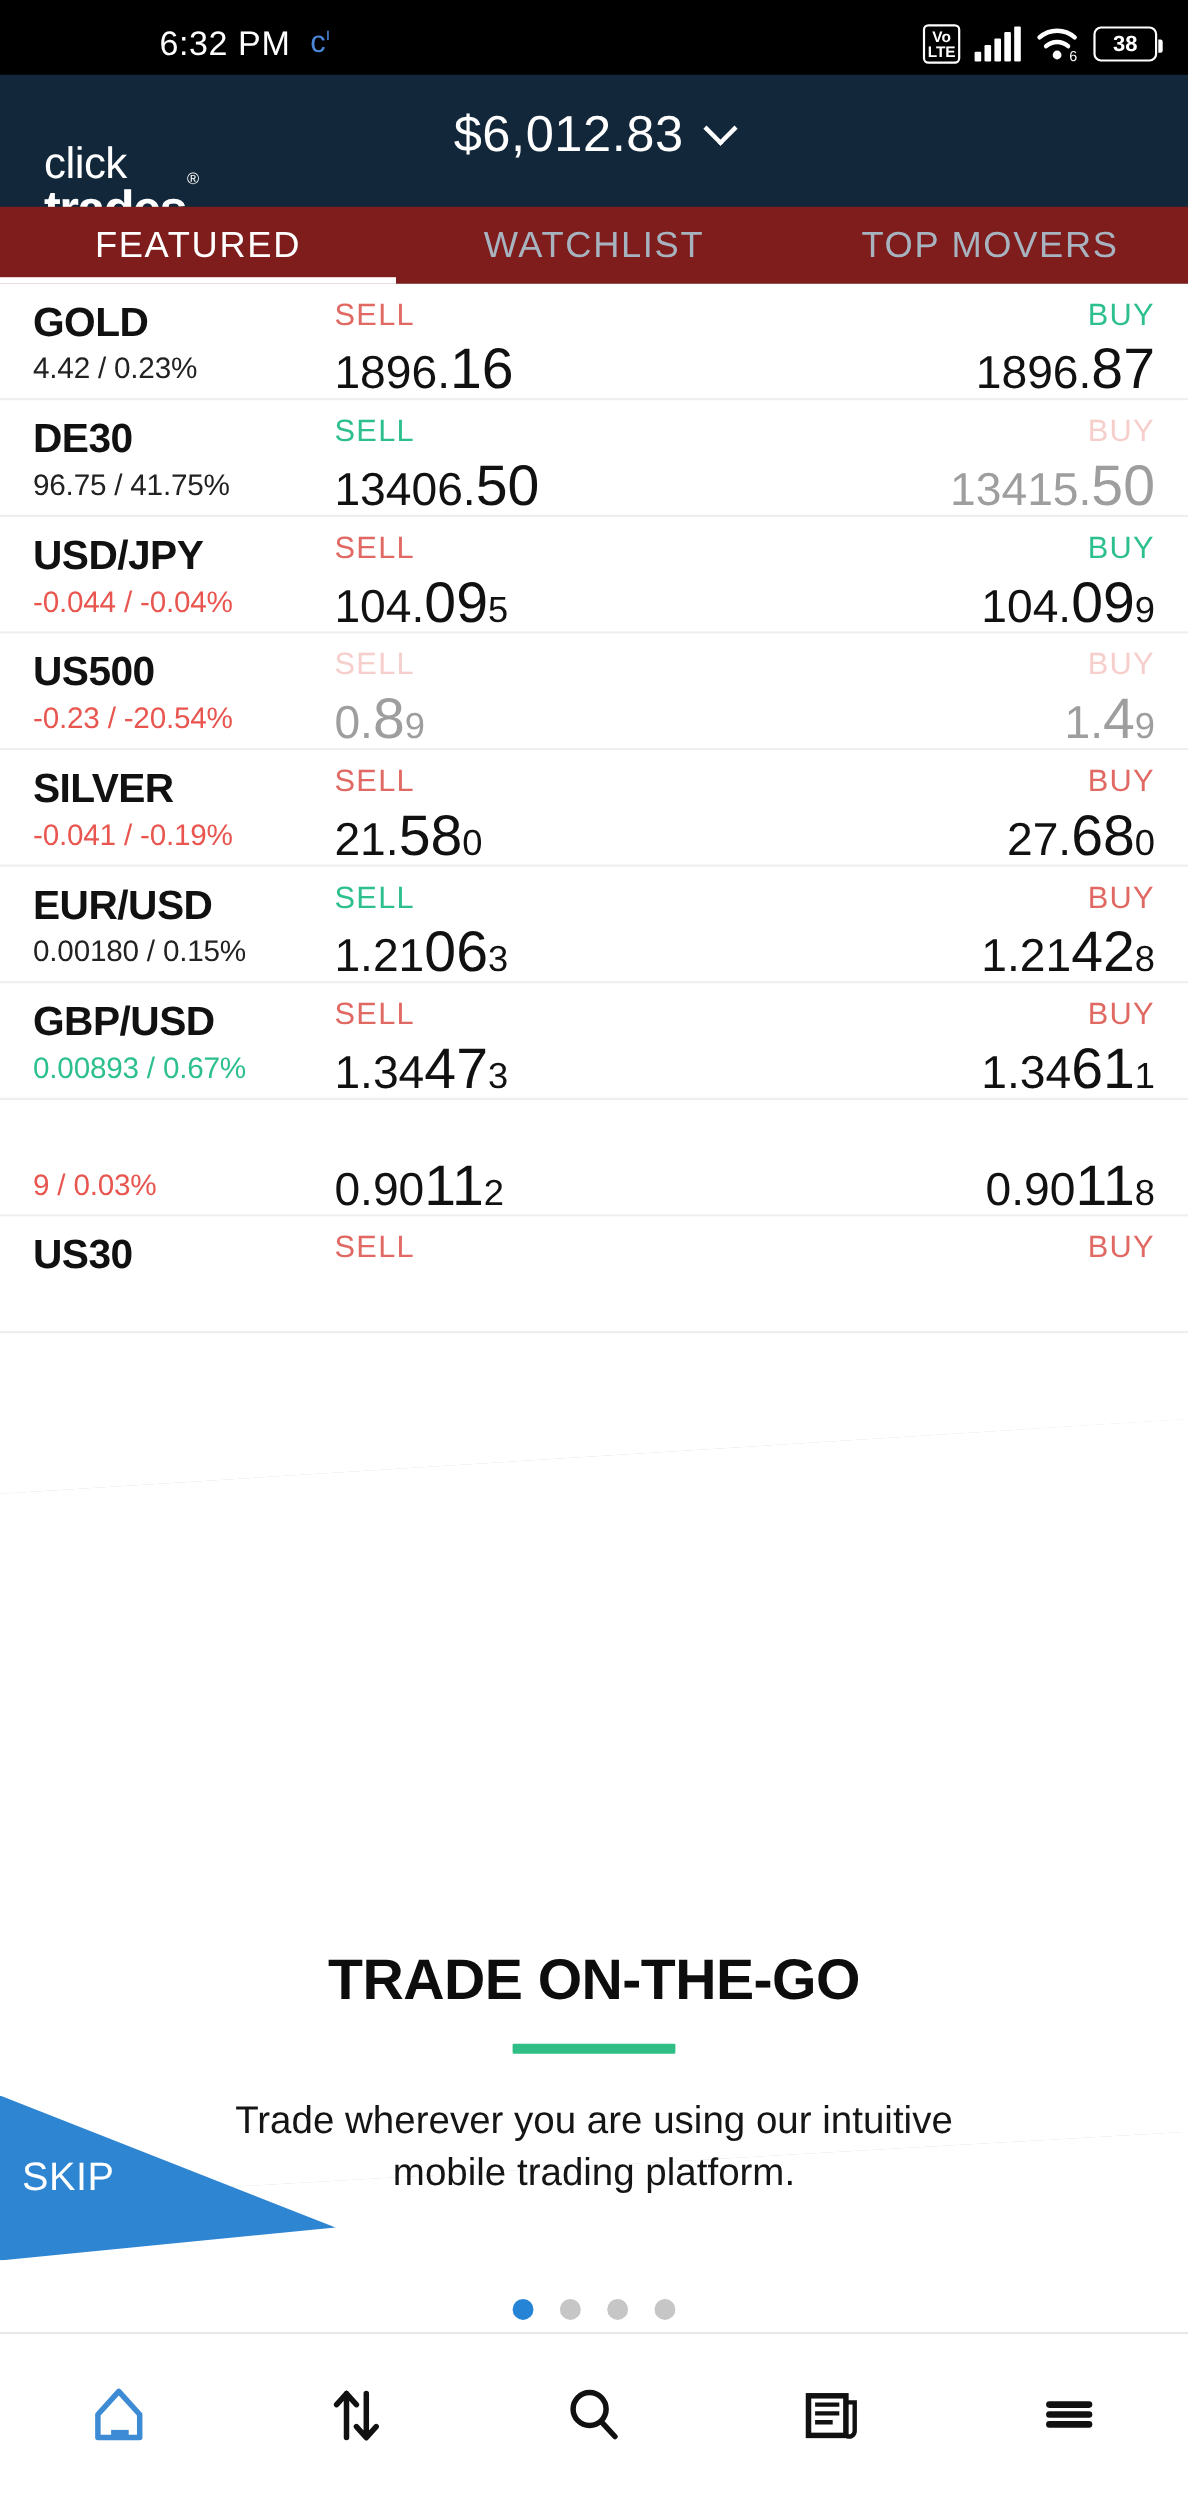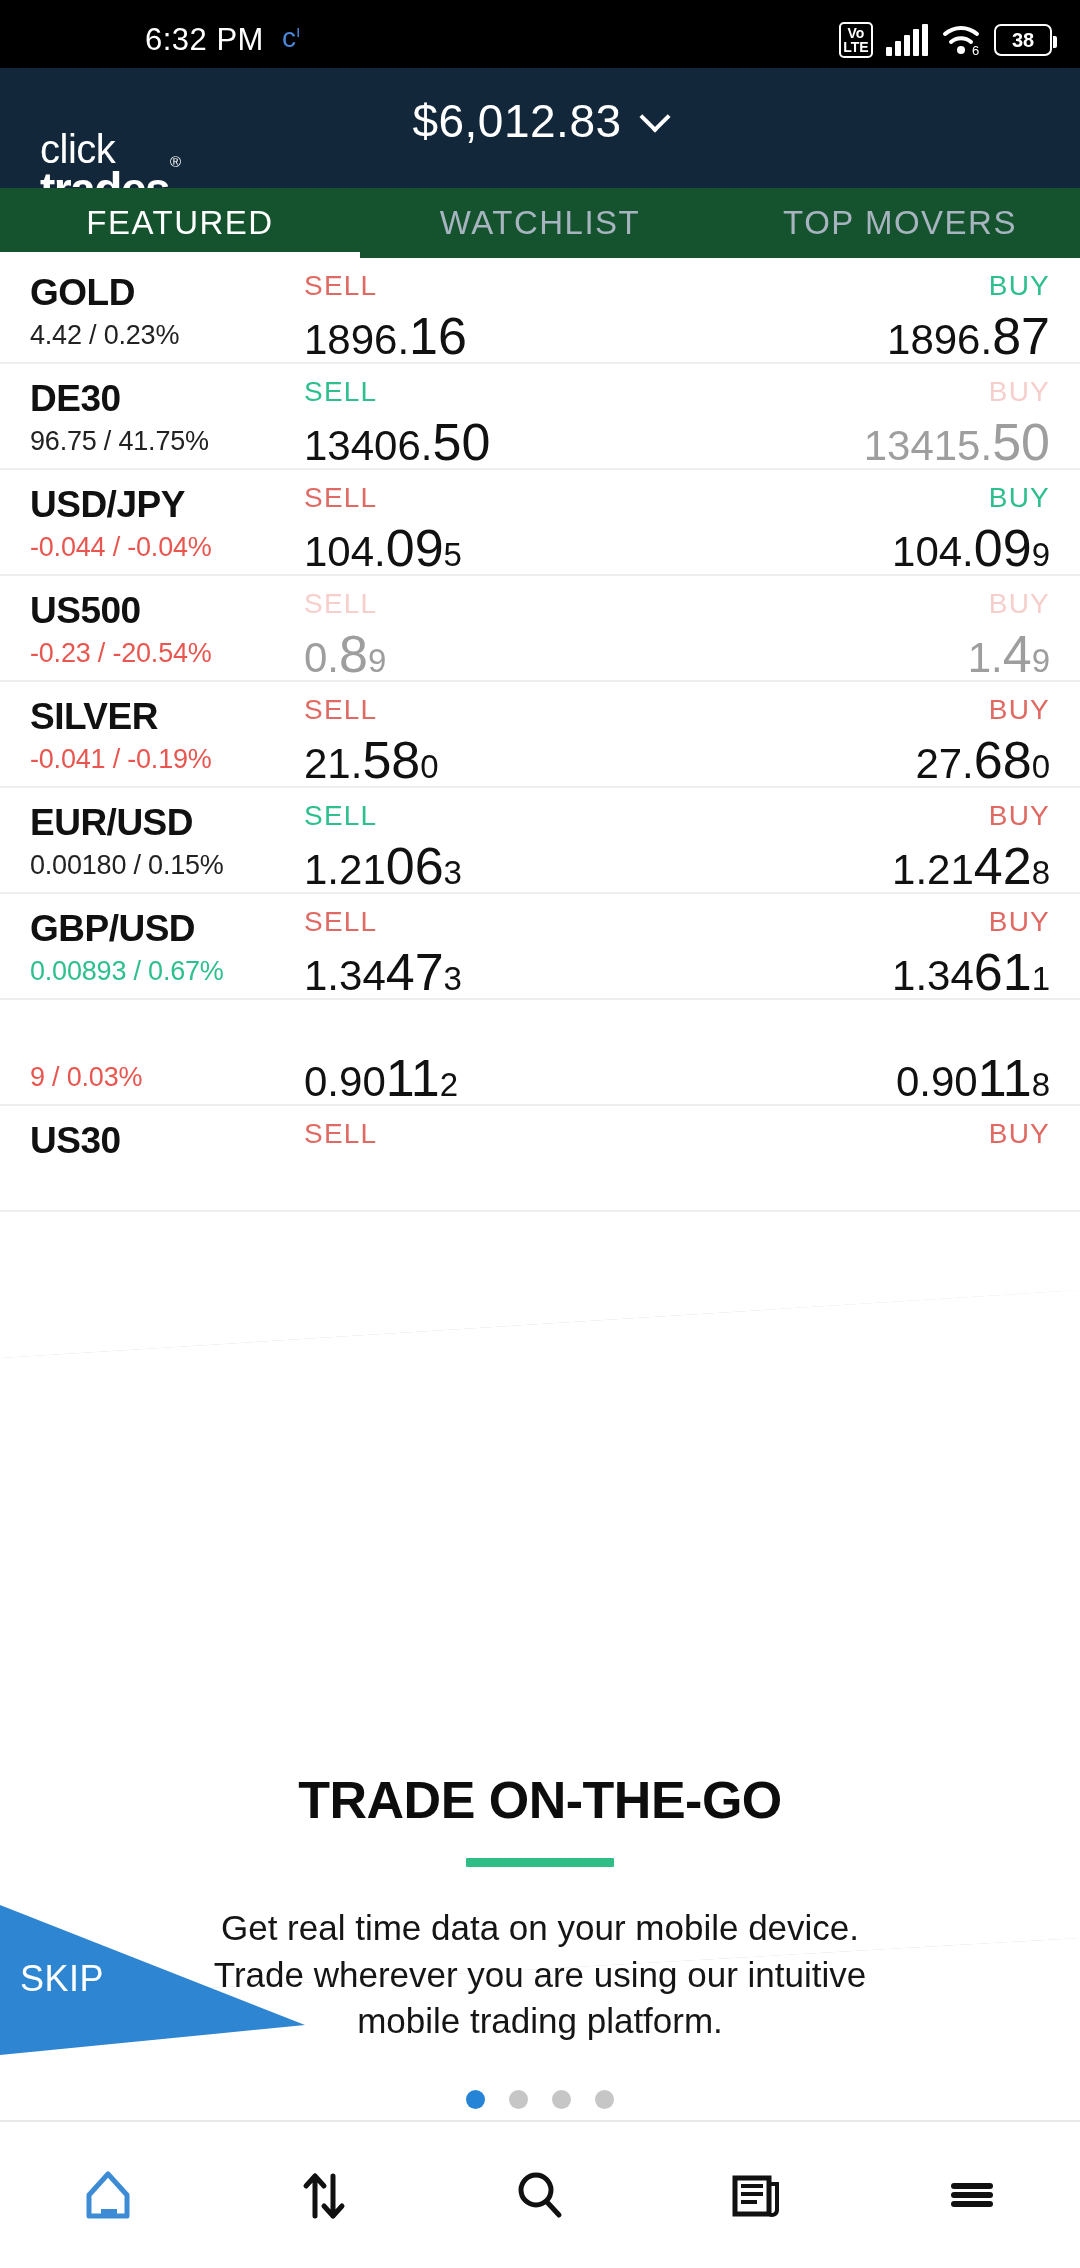--- a/index.html
+++ b/index.html
@@ -54,21 +54,21 @@
   }
   .chev { display:inline-block; width:26px; height:26px; position:relative; top:-4px; }
   .chev:before {
     content:""; position:absolute; left:2px; top:2px; width:18px; height:18px;
     border-right:4px solid #fff; border-bottom:4px solid #fff; transform:rotate(45deg);
   }
 
   
   .tabs {
     position:absolute; top:188px; left:0; width:1080px; height:70px;
-    background:#14532d; display:flex; align-items:center;
+    background:#7f1d1d; display:flex; align-items:center;
   }
   .tab {
     flex:1; text-align:center; font-size:33px; font-weight:400;
     letter-spacing:1.5px; color:#a7b4c0;
   }
   .tab.active { color:#fff; }
   .tab-underline {
     position:absolute; left:0; bottom:0; width:360px; height:6px; background:#fff;
   }
 
@@ -286,21 +286,20 @@
         <div class="price sell"><span class="p-a"></span><span class="p-b"></span><span class="p-c"></span></div>
         <div class="price buy"><span class="p-a"></span><span class="p-b"></span><span class="p-c"></span></div>
       </div>
     </div>
 
   <div class="ov-shadow"></div>
   <div class="overlay"></div>
   <div class="ov-title">TRADE ON-THE-GO</div>
   <div class="ov-rule"></div>
   <div class="ov-body">
-    <div>Get real time data on your mobile device.</div>
     <div>Trade wherever you are using our intuitive</div>
     <div>mobile trading platform.</div>
   </div>
   <div class="dots" id="onboarding-dots">
       <div class="dot active"></div>
       <div class="dot"></div>
       <div class="dot"></div>
       <div class="dot"></div>
     </div>
   <div class="skip">

